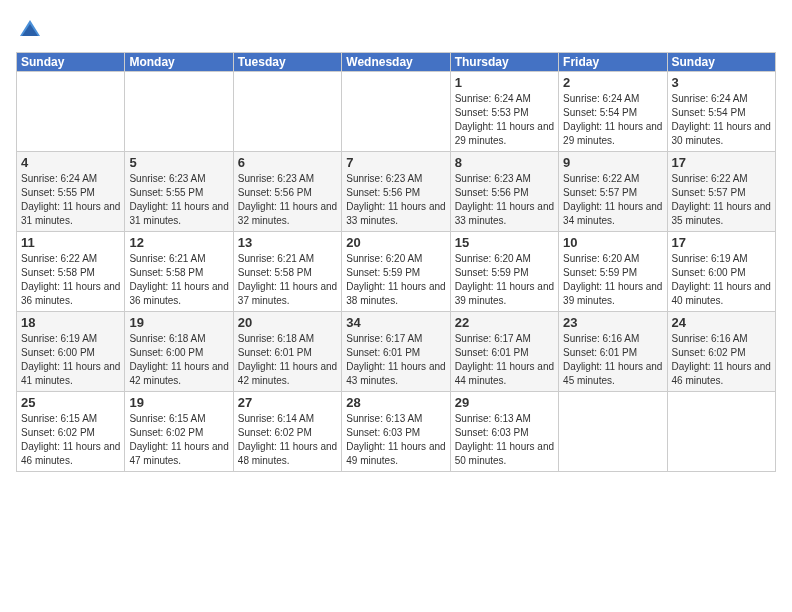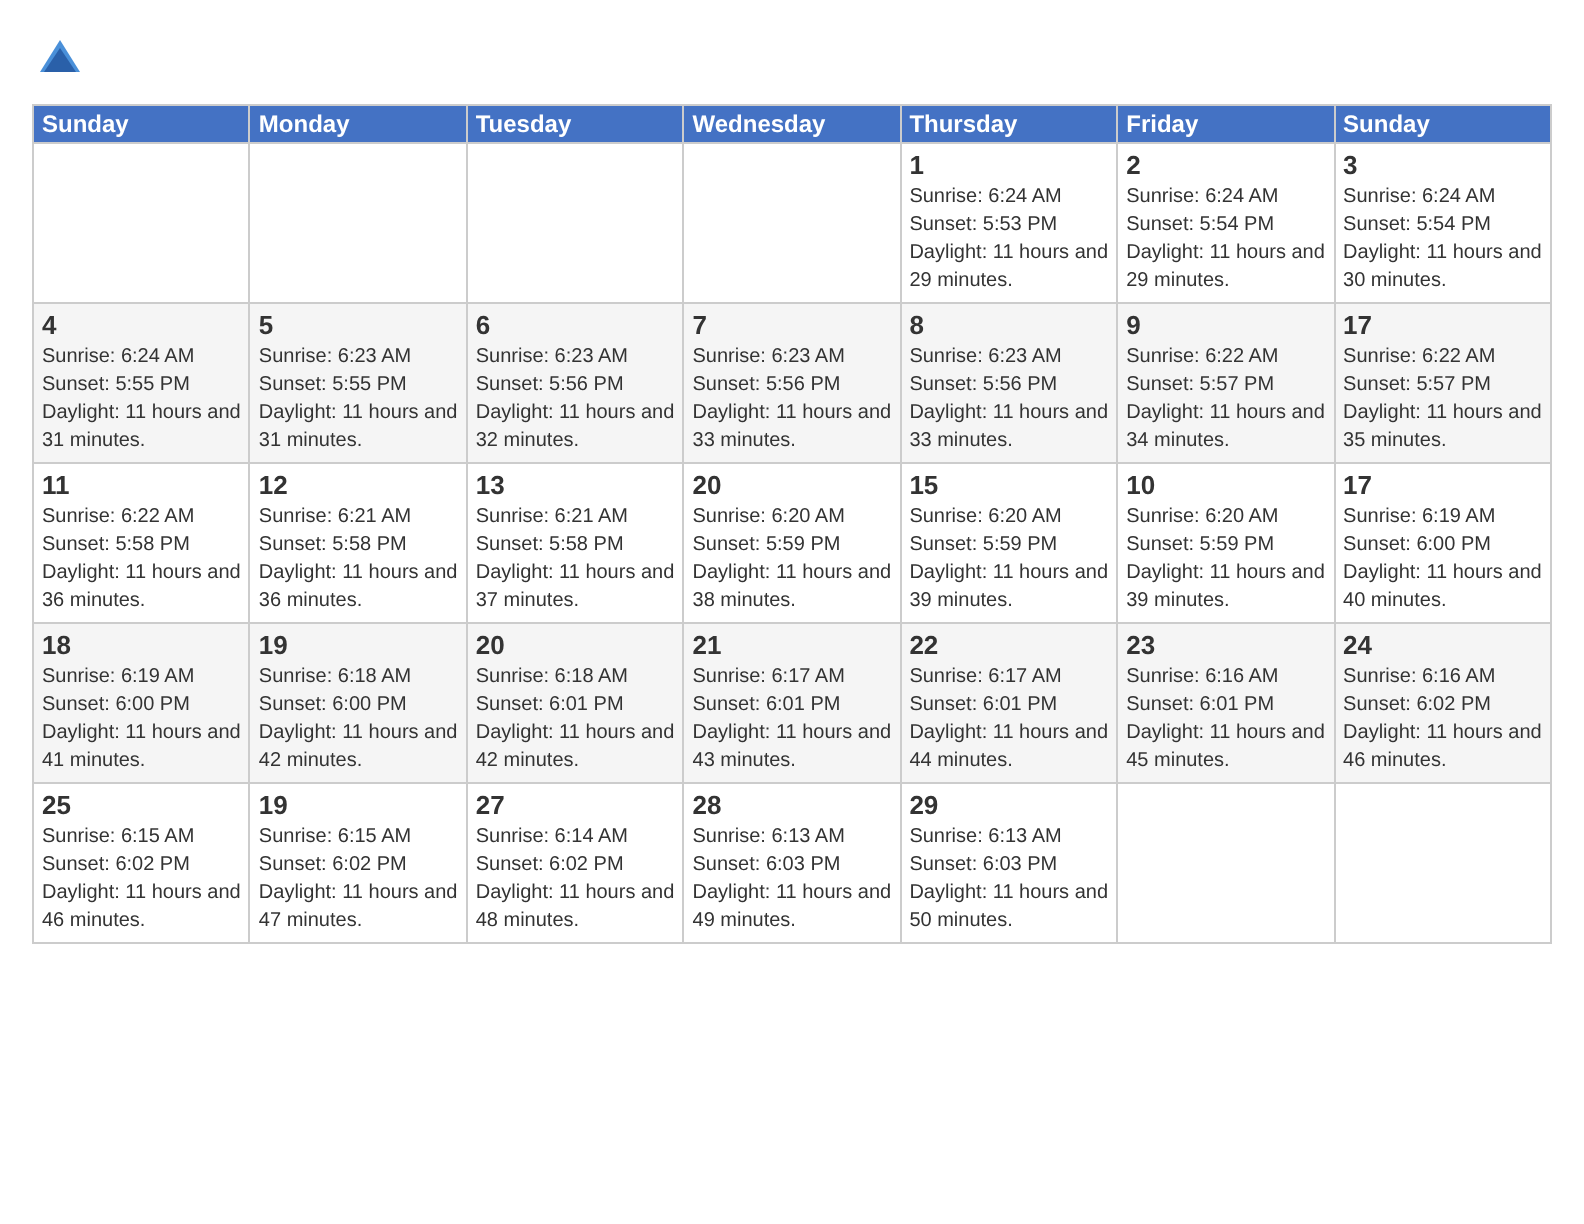--- a/index.html
+++ b/index.html
@@ -214,21 +214,21 @@
           </td>
           <td>
             <div class="day-number">19</div>
             <div class="day-info">Sunrise: 6:18 AM<br>Sunset: 6:00 PM<br>Daylight: 11 hours and 42 minutes.</div>
           </td>
           <td>
             <div class="day-number">20</div>
             <div class="day-info">Sunrise: 6:18 AM<br>Sunset: 6:01 PM<br>Daylight: 11 hours and 42 minutes.</div>
           </td>
           <td>
-            <div class="day-number">21</div>
+            <div class="day-number">34</div>
             <div class="day-info">Sunrise: 6:17 AM<br>Sunset: 6:01 PM<br>Daylight: 11 hours and 43 minutes.</div>
           </td>
           <td>
             <div class="day-number">22</div>
             <div class="day-info">Sunrise: 6:17 AM<br>Sunset: 6:01 PM<br>Daylight: 11 hours and 44 minutes.</div>
           </td>
           <td>
             <div class="day-number">23</div>
             <div class="day-info">Sunrise: 6:16 AM<br>Sunset: 6:01 PM<br>Daylight: 11 hours and 45 minutes.</div>
           </td>

